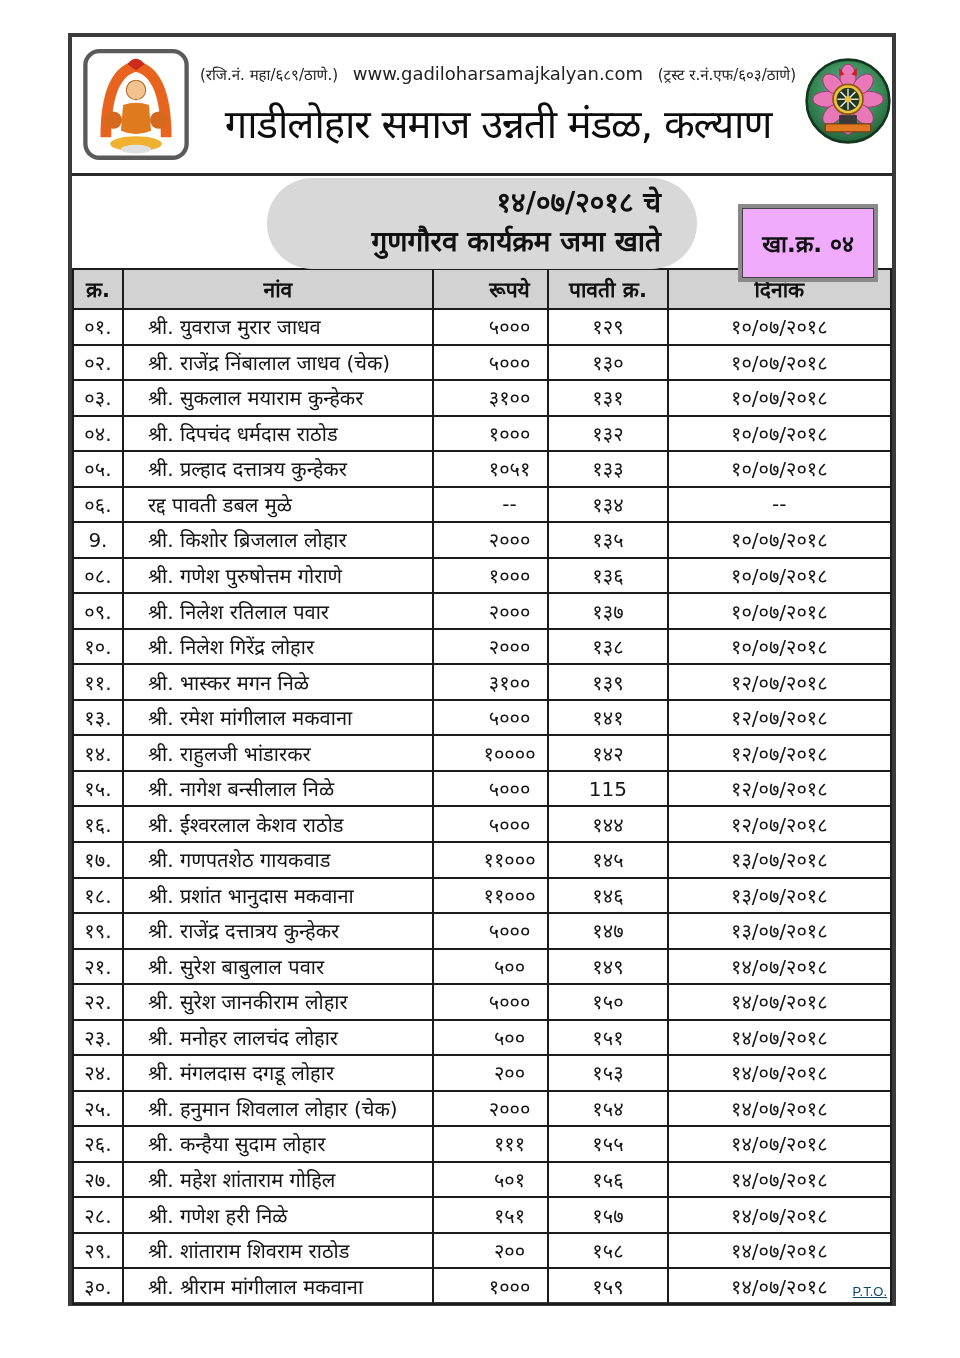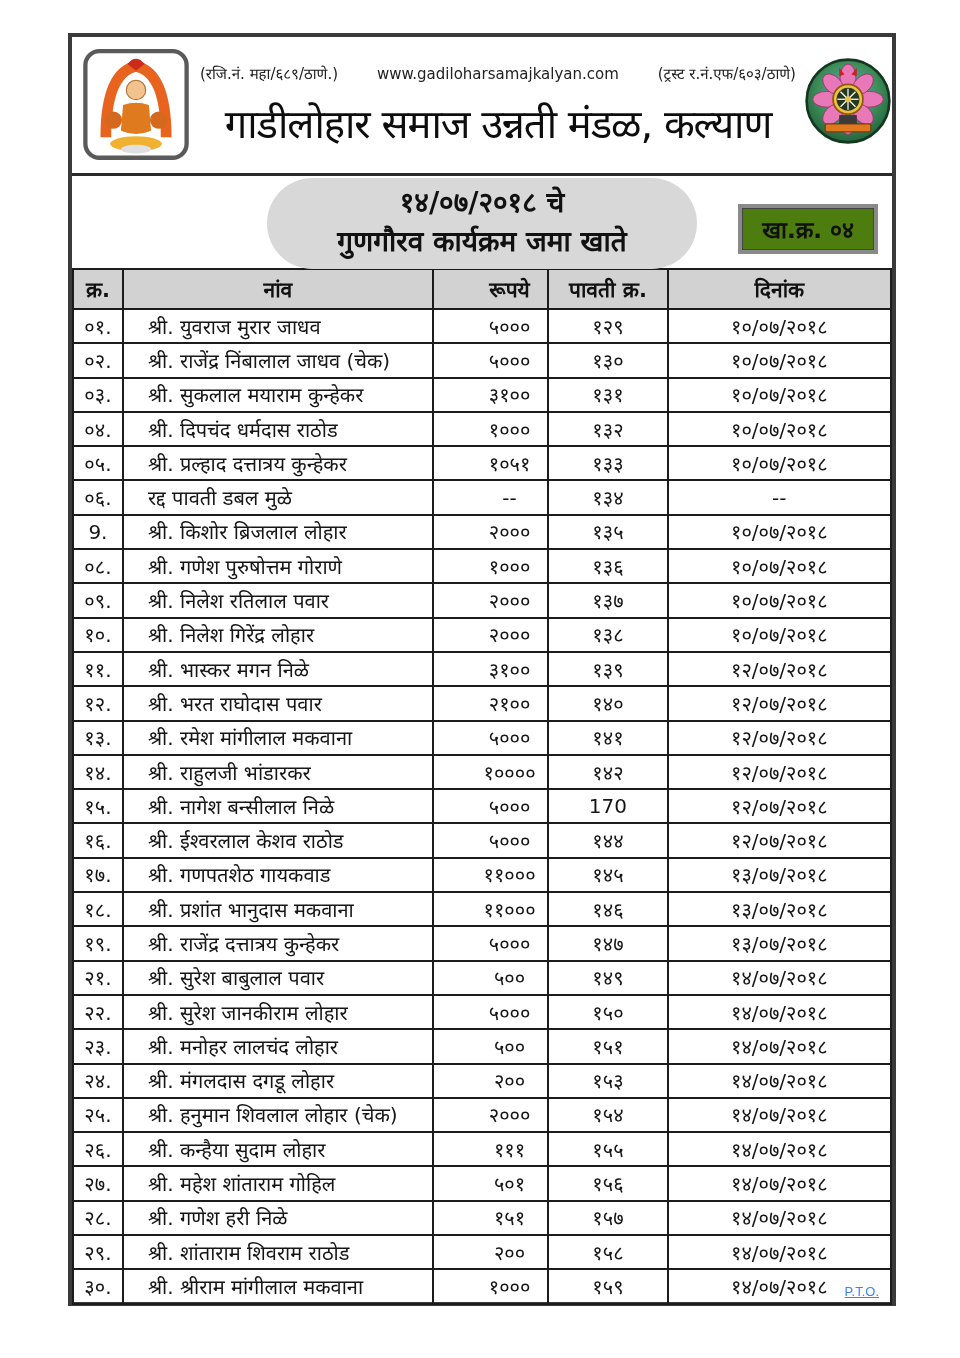--- a/index.html
+++ b/index.html
@@ -15,39 +15,39 @@
   }
   
   .hdr { position:relative; height:136px; border-bottom:3px solid #2a2a2a;padding-left:24px; }
   .logo-left { position:absolute; left:10px; top:12px; width:108px; height:112px; }
   .logo-right { position:absolute; right:0px; top:18px; width:88px; height:92px; }
   .hdr-meta {
     position:absolute; left:128px; right:96px; top:26px;
     display:flex; justify-content:space-between; align-items:baseline;
     font-size:15px; color:#222;
   }
-  .hdr-meta .mid { font-size:15px; }
+  .hdr-meta .mid { font-size:18px; }
   .org-title {
     position:absolute; left:118px; right:86px; top:58px;
     text-align:center; font-size:40px; font-weight:normal; white-space:nowrap;
     letter-spacing:-1px; color:#0d0d0d;
   }
   
   .sub { position:relative; height:92px; }
   .pill {
     position:absolute; left:50%; transform:translateX(-50%); top:2px;
     min-width:430px; background:#d8d8d8; border-radius:46px;
-    text-align:center; padding:5px 36px 8px 36px; box-sizing:border-box;
+    text-align:right; padding:5px 36px 8px 36px; box-sizing:border-box;
   }
   .pill .l1 { font-size:28px; font-weight:bold; line-height:40px; }
   .pill .l2 { font-size:28px; font-weight:bold; line-height:38px; }
   .acct-box {
     position:absolute; right:14px; top:28px;
     border:4px solid #8a8a8a; box-shadow: inset 0 0 0 1px #444;
-    background:#4d7c0f; padding:5px 20px;
+    background:#f0abfc; padding:19px 20px;
     font-size:23px; font-weight:bold; white-space:nowrap;
   }
   
   table.ledger {
     width:100%; height:calc(100% - 228px);
     border-collapse:collapse; table-layout:fixed;
   }
   .ledger th, .ledger td {
     border:2px solid #1c1c1c; padding:0 2px; overflow:hidden;
     box-sizing:border-box;
@@ -57,21 +57,21 @@
     text-align:center;
   }
   .ledger td { font-size:20px; text-align:center; color:#151515; }
   .ledger .c0 { width:6.1%; }
   .ledger .c1 { width:37.9%; }
   .ledger .c2 { width:14.1%;padding-left:40px; }
   .ledger .c3 { width:14.6%; }
   .ledger .c4 { width:27.3%;margin-left:12px; }
   .ledger td.c1 { text-align:left; padding-left:24px; }
   .pto {
-    position:absolute; right:13px; bottom:3px; font-size:13px; color:#3b82f6;
+    position:absolute; right:5px; bottom:3px; font-size:13px; color:#0c4a6e;
     font-family:"Liberation Sans", sans-serif;
     text-decoration:underline;
   }
 </style>
 </head>
 <body>
 
 <div class="doc">
 
   <div class="hdr">
@@ -224,45 +224,38 @@
           <td class="c4">१०/०७/२०१८</td>
         </tr>
         <tr>
           <td class="c0">११.</td>
           <td class="c1">श्री. भास्कर मगन निळे</td>
           <td class="c2">३१००</td>
           <td class="c3">१३९</td>
           <td class="c4">१२/०७/२०१८</td>
         </tr>
         <tr>
-          <td class="c0">१२.</td>
-          <td class="c1">श्री. भरत राघोदास पवार</td>
-          <td class="c2">२१००</td>
-          <td class="c3">१४०</td>
-          <td class="c4">१२/०७/२०१८</td>
-        </tr>
-        <tr>
           <td class="c0">१३.</td>
           <td class="c1">श्री. रमेश मांगीलाल मकवाना</td>
           <td class="c2">५०००</td>
           <td class="c3">१४१</td>
           <td class="c4">१२/०७/२०१८</td>
         </tr>
         <tr>
           <td class="c0">१४.</td>
           <td class="c1">श्री. राहुलजी भांडारकर</td>
           <td class="c2">१००००</td>
           <td class="c3">१४२</td>
           <td class="c4">१२/०७/२०१८</td>
         </tr>
         <tr>
           <td class="c0">१५.</td>
           <td class="c1">श्री. नागेश बन्सीलाल निळे</td>
           <td class="c2">५०००</td>
-          <td class="c3">170</td>
+          <td class="c3">115</td>
           <td class="c4">१२/०७/२०१८</td>
         </tr>
         <tr>
           <td class="c0">१६.</td>
           <td class="c1">श्री. ईश्वरलाल केशव राठोड</td>
           <td class="c2">५०००</td>
           <td class="c3">१४४</td>
           <td class="c4">१२/०७/२०१८</td>
         </tr>
         <tr>

